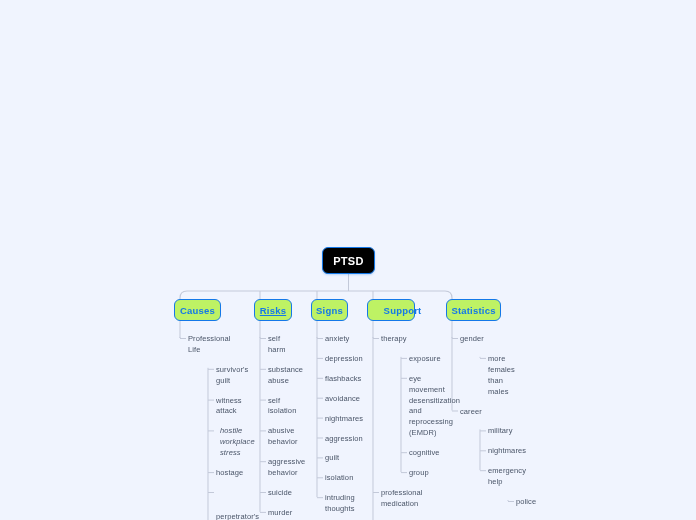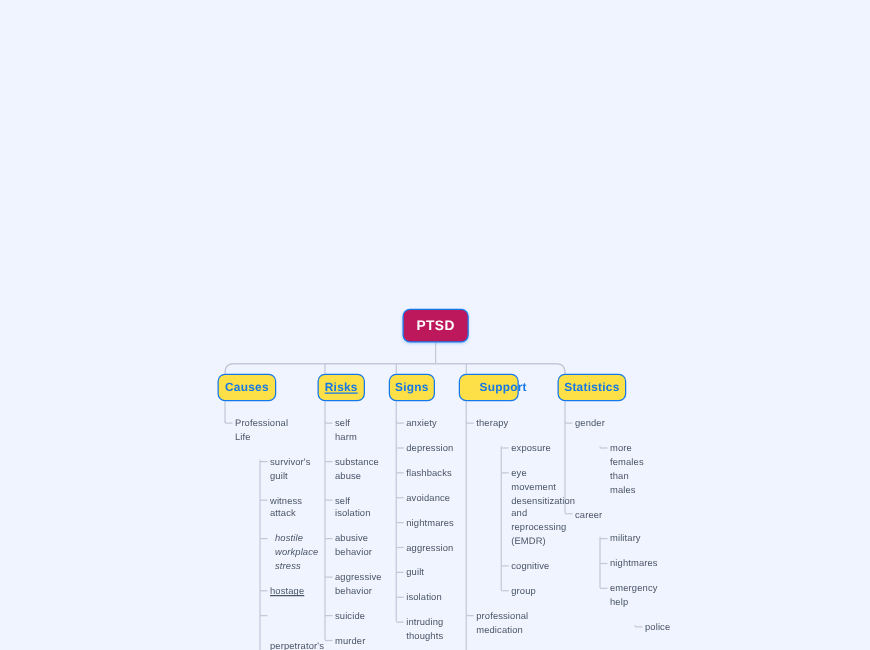--- a/index.html
+++ b/index.html
@@ -23,40 +23,40 @@
     height: 520px;
   }
 
   
   .root-node {
     position: absolute;
     left: 322px;
     top: 247px;
     width: 53px;
     height: 27px;
-    background: #be185d;
+    background: #000000;
     border: 1.5px solid #1478e8;
     border-radius: 6px;
     box-sizing: border-box;
     display: flex;
     align-items: center;
     justify-content: center;
     color: #ffffff;
     font-size: 11px;
     font-weight: bold;
     letter-spacing: 0.3px;
     box-shadow: 0 1px 2px rgba(20,120,232,0.25);
   }
 
   
   .branch-node {
     position: absolute;
     top: 299px;
     height: 22px;
-    background: #fde047;
+    background: #bef264;
     border: 1.5px solid #1478e8;
     border-radius: 6px;
     box-sizing: border-box;
     display: flex;
     align-items: center;
     justify-content: center;
     color: #1478e8;
     font-size: 9.5px;
     font-weight: bold;
     letter-spacing: 0.2px;
@@ -159,21 +159,21 @@
   <div id="columns">
       <div class="node-label" style="left: 188px; top: 334px; width: 70px;">Professional
 Life</div>
       <div class="node-label" style="left: 216px; top: 364.8px; width: 66px;">survivor's
 guilt</div>
       <div class="node-label" style="left: 216px; top: 395.6px; width: 66px;">witness
 attack</div>
       <div class="node-label" style="left: 220px; top: 426.4px; width: 66px; font-style: italic;">hostile
 workplace
 stress</div>
-      <div class="node-label" style="left: 216px; top: 468.1px; width: 66px; text-decoration: underline;">hostage</div>
+      <div class="node-label" style="left: 216px; top: 468.1px; width: 66px;">hostage</div>
       <div class="node-label" style="left: 216px; top: 512px; width: 66px;">perpetrator's
 guilt</div>
       <div class="node-label" style="left: 216px; top: 518.8px; width: 66px;">robbery</div>
       <div class="node-label" style="left: 268px; top: 334px; width: 70px;">self
 harm</div>
       <div class="node-label" style="left: 268px; top: 364.8px; width: 70px;">substance
 abuse</div>
       <div class="node-label" style="left: 268px; top: 395.6px; width: 70px;">self
 isolation</div>
       <div class="node-label" style="left: 268px; top: 426.4px; width: 70px;">abusive

